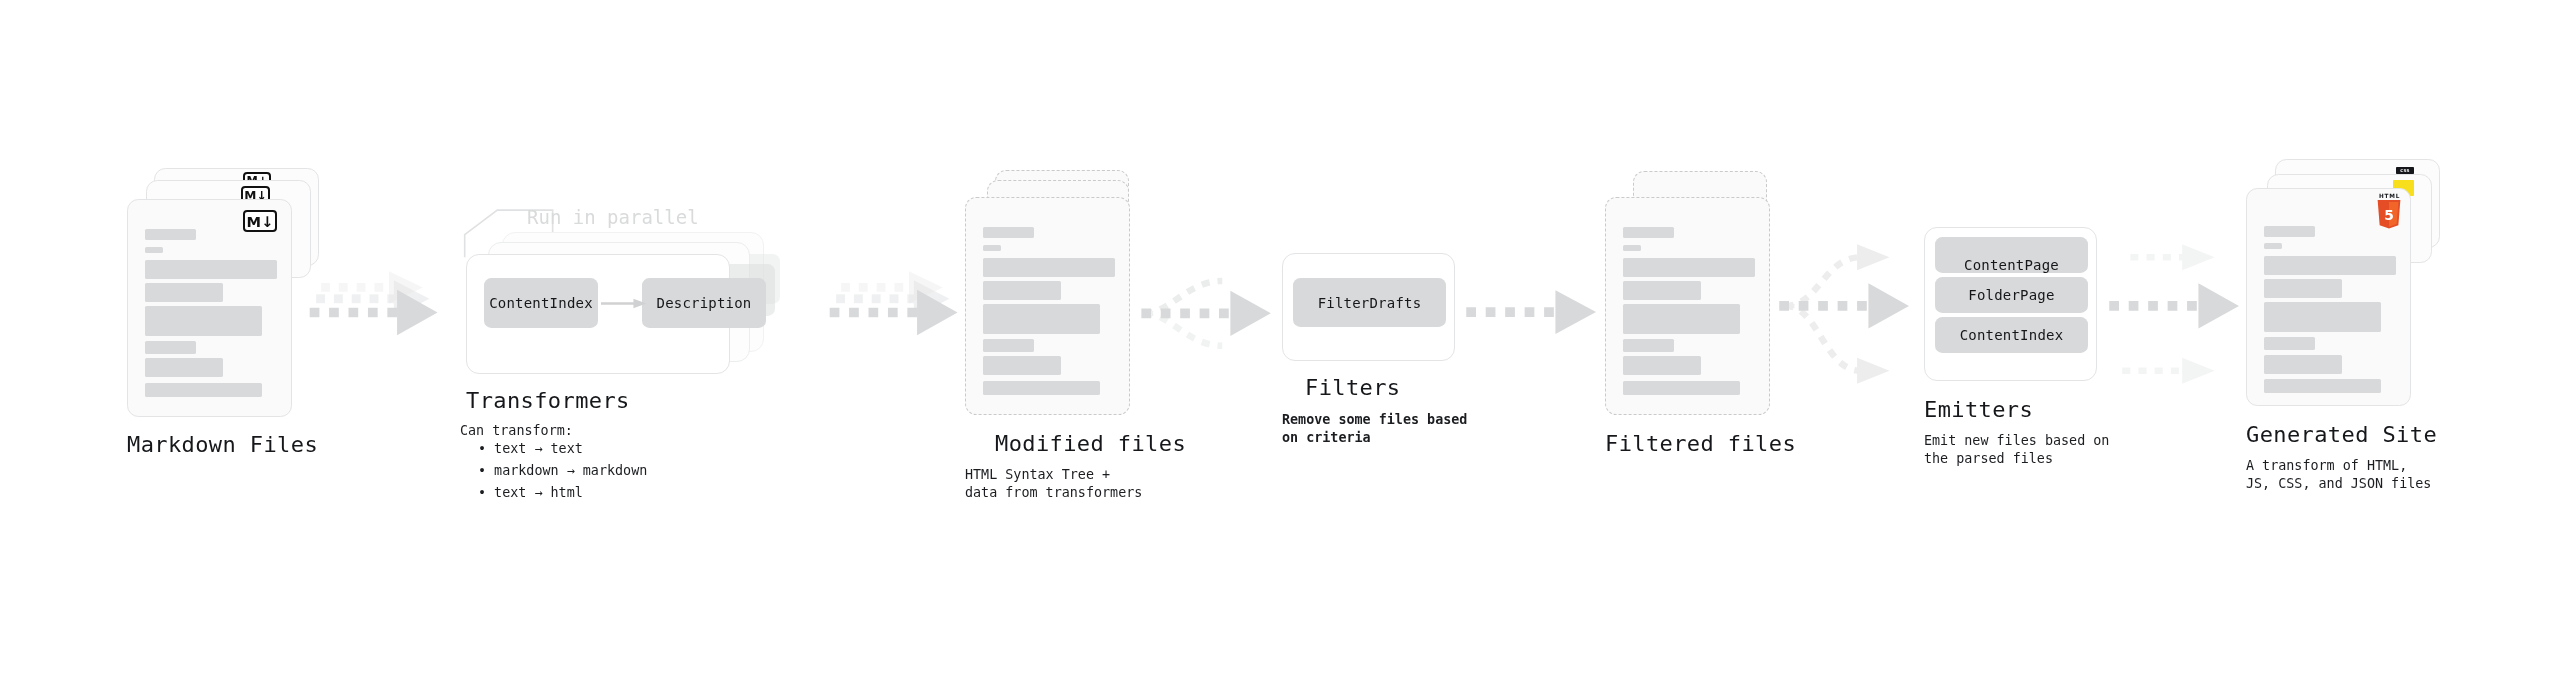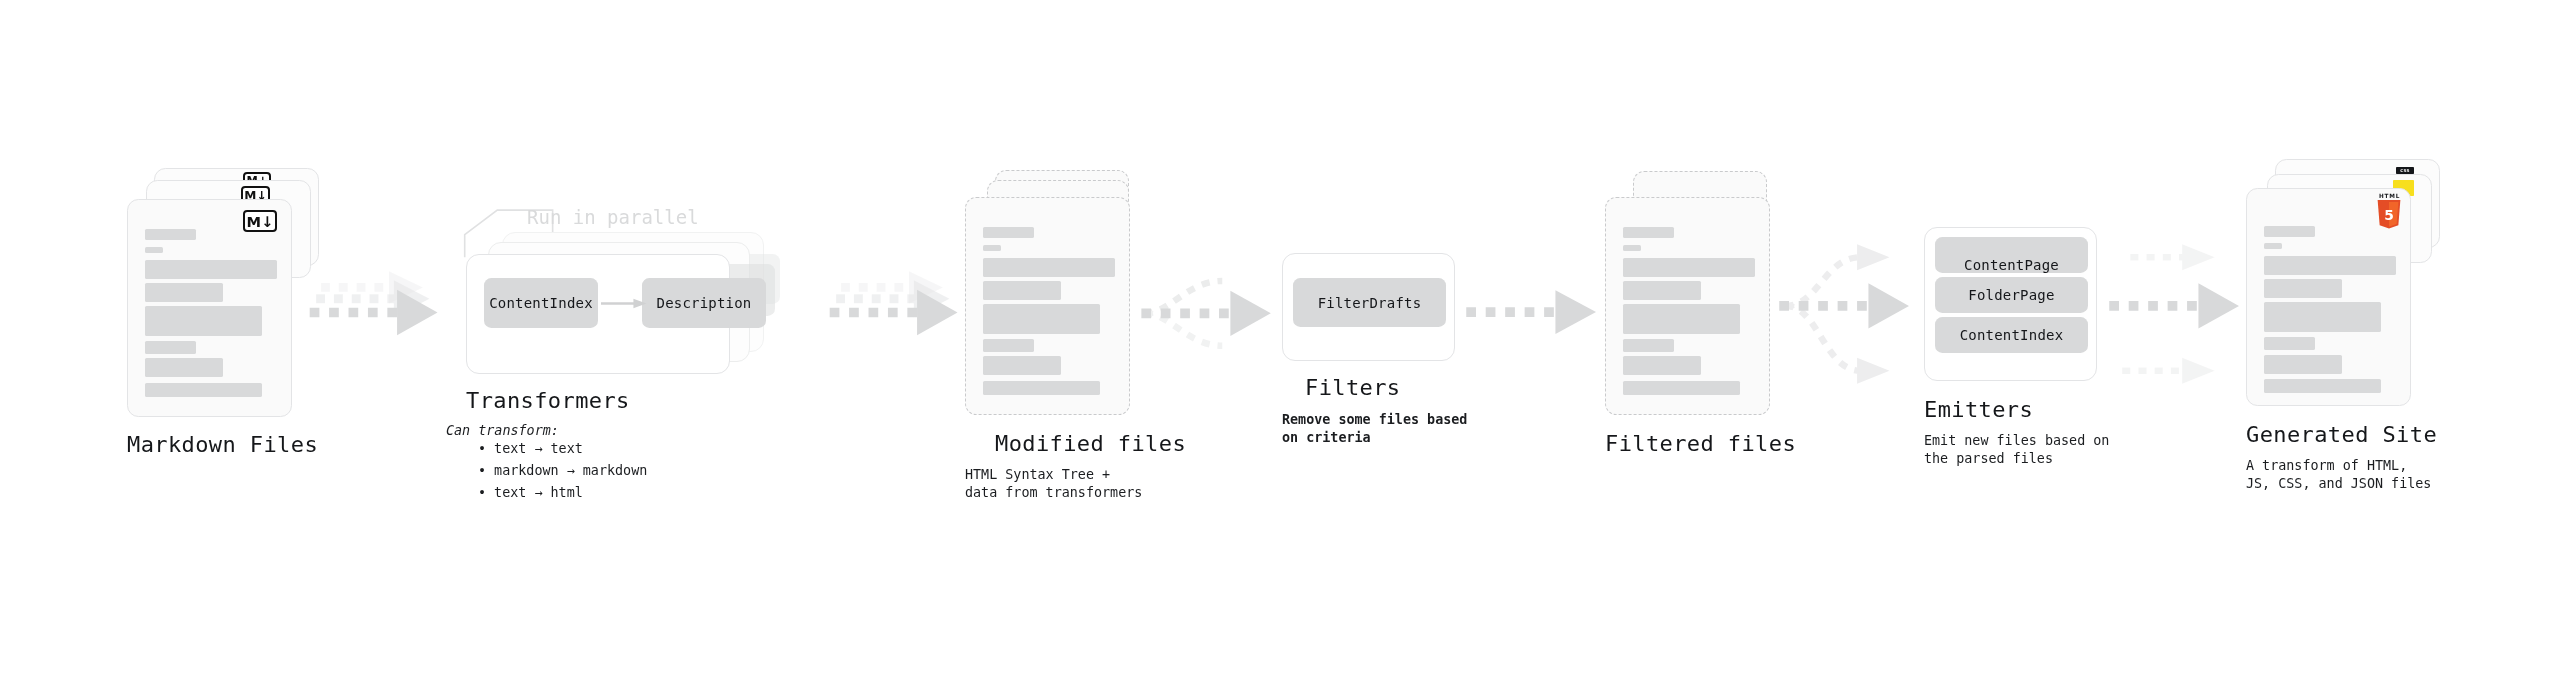--- a/index.html
+++ b/index.html
@@ -135,21 +135,21 @@
     </div>
     <div class="pill" style="left:642px;top:278px;width:124px;height:50px;">
       <span>Description</span>
     </div>
     <svg style="left:601px;top:297px;width:47px;height:13px;" viewBox="0 0 58 16" width="47" height="13">
       <line x1="0" y1="8" x2="42" y2="8" stroke="#d0d1d2" stroke-width="3"></line>
       <polygon points="40,2 56,8 40,14" fill="#d0d1d2"></polygon>
     </svg>
 
     <div class="abs ttl" style="left:466px;top:388px;">Transformers</div>
-    <div class="abs sub" style="left:446px;top:422px;font-style:italic;">Can transform:</div>
+    <div class="abs sub" style="left:460px;top:422px;">Can transform:</div>
     <div class="abs bul" style="left:478px;top:440px;">• text → text</div>
     <div class="abs bul" style="left:478px;top:462px;">• markdown → markdown</div>
     <div class="abs bul" style="left:478px;top:484px;">• text → html</div>
   </div>
 
   <svg style="left:821px;top:268px;width:163px;height:89px;" viewBox="0 0 200 110" width="163" height="89">
     <g opacity="0.45">
       <line x1="24" y1="24" x2="112" y2="24" stroke="#ededee" stroke-width="11" stroke-dasharray="11 11"></line>
       <polygon points="108,4 150,24 108,44" fill="#ededee"></polygon>
     </g>

